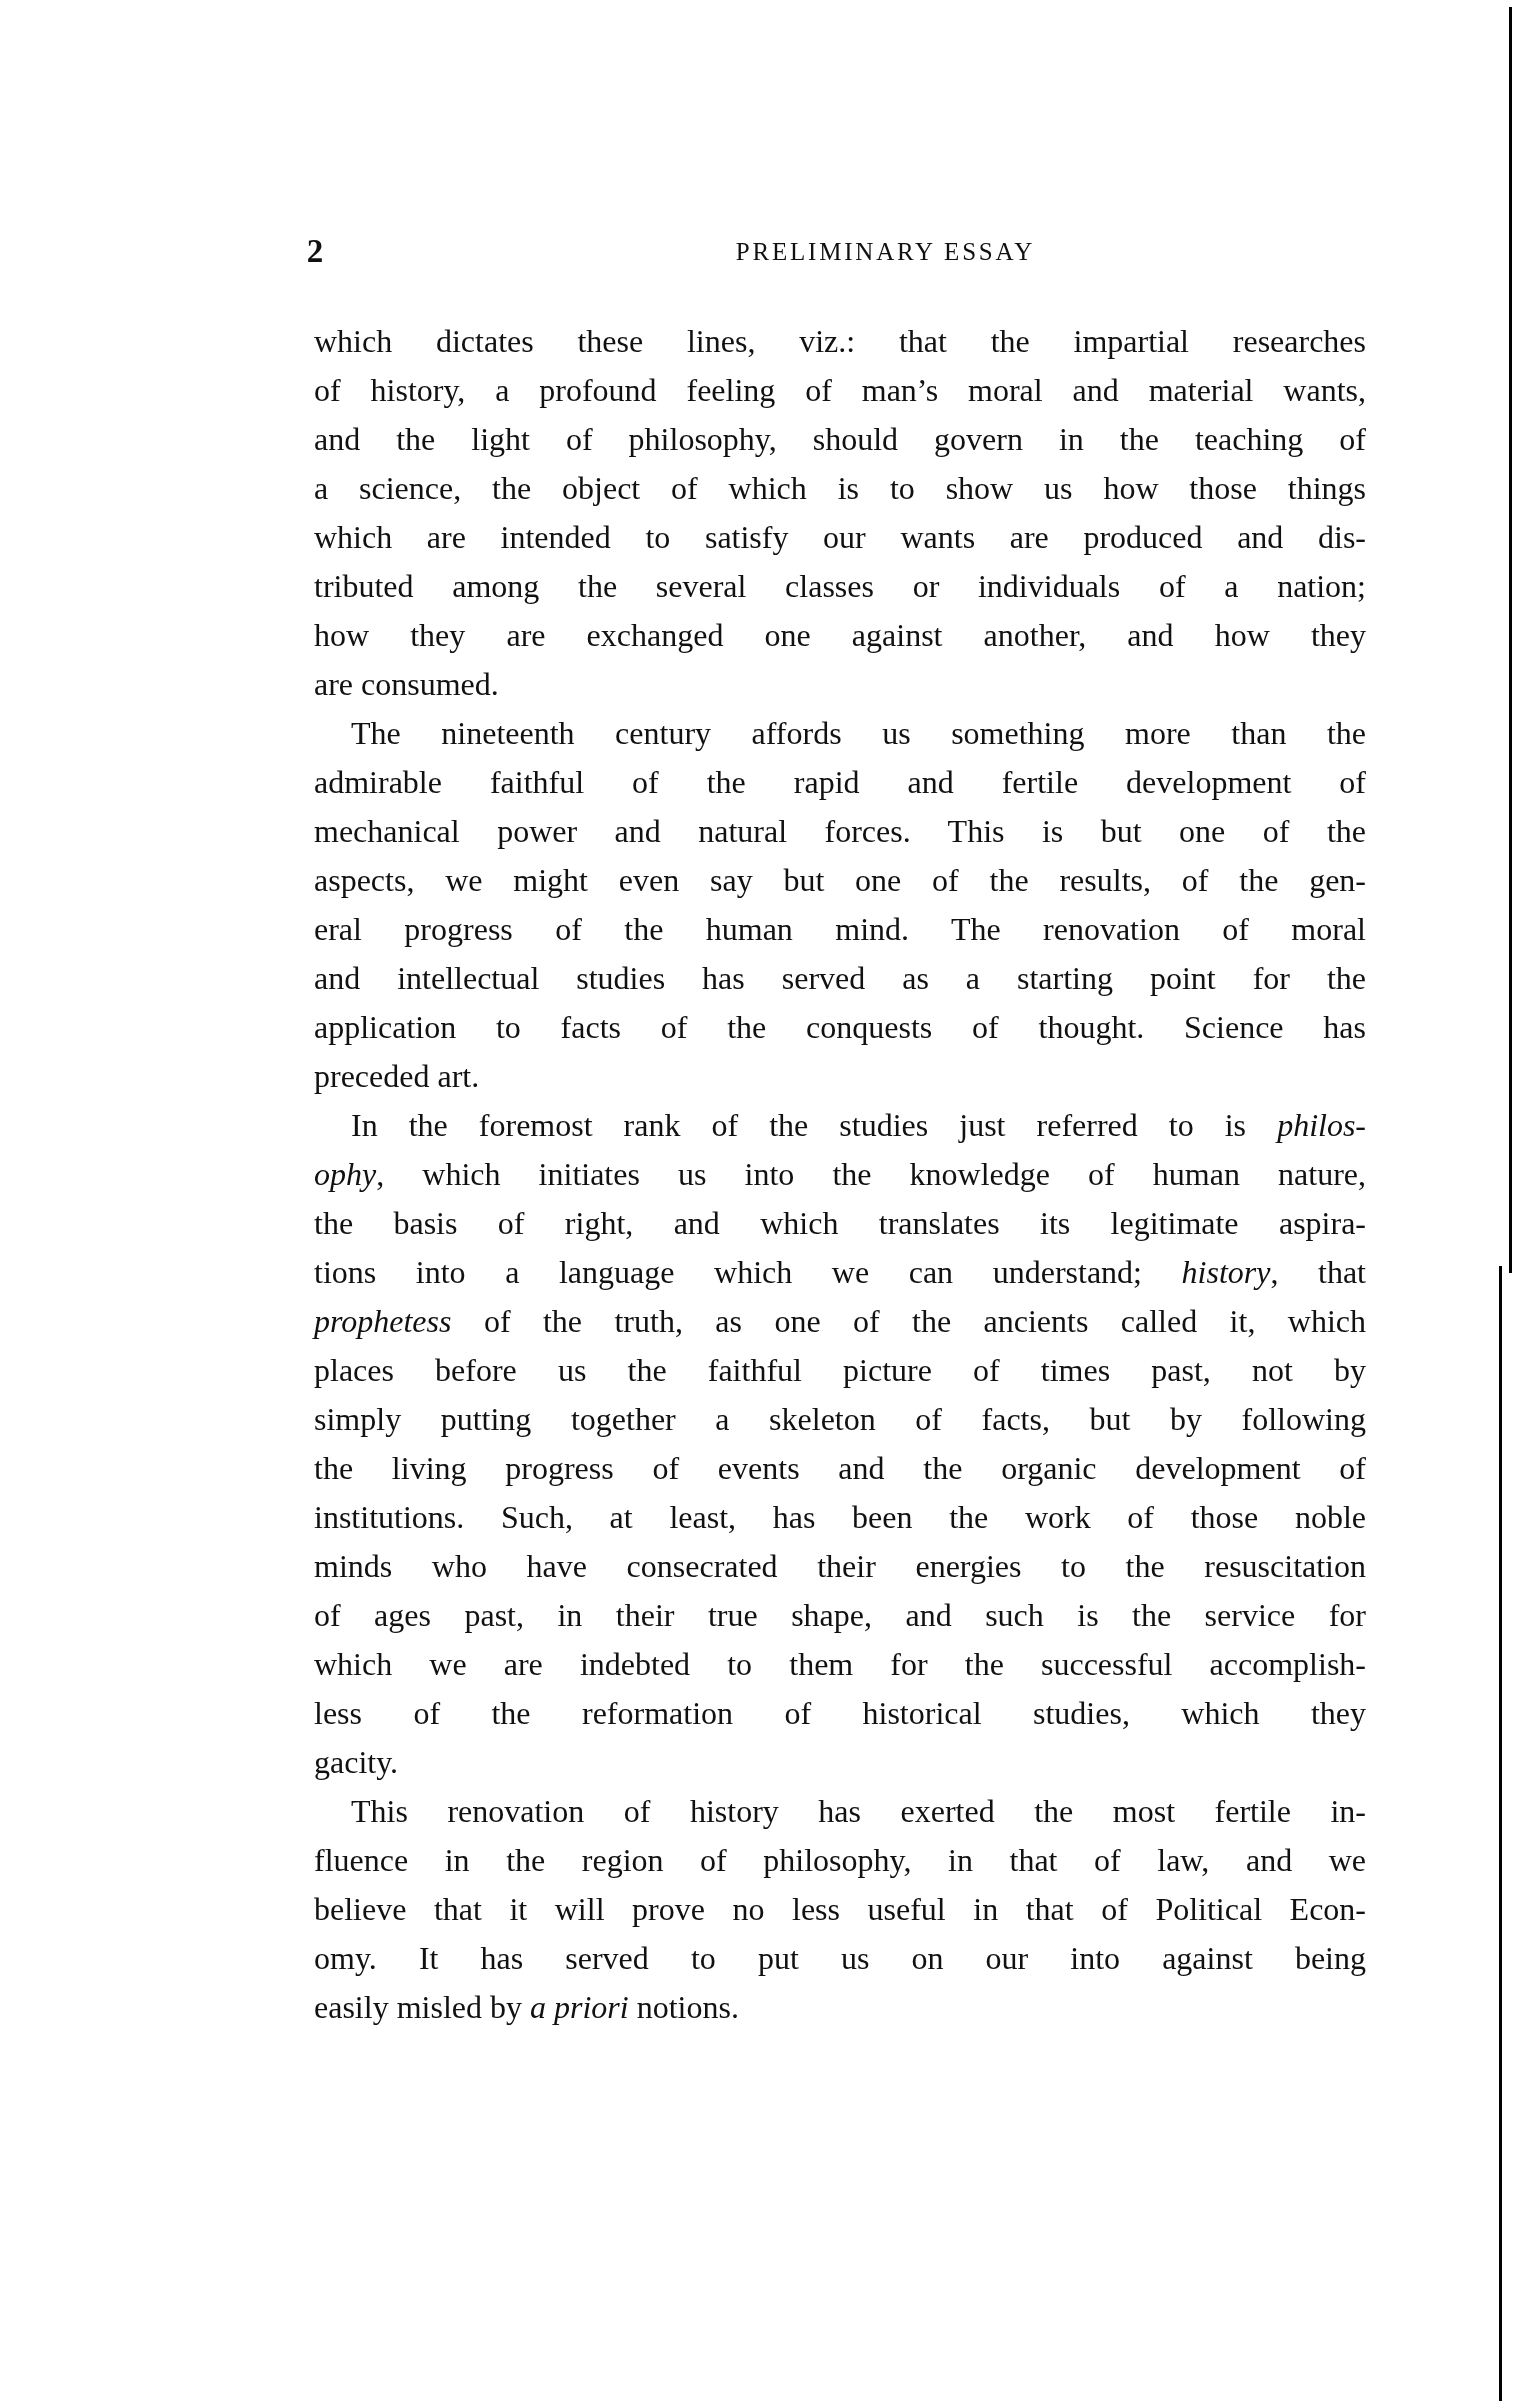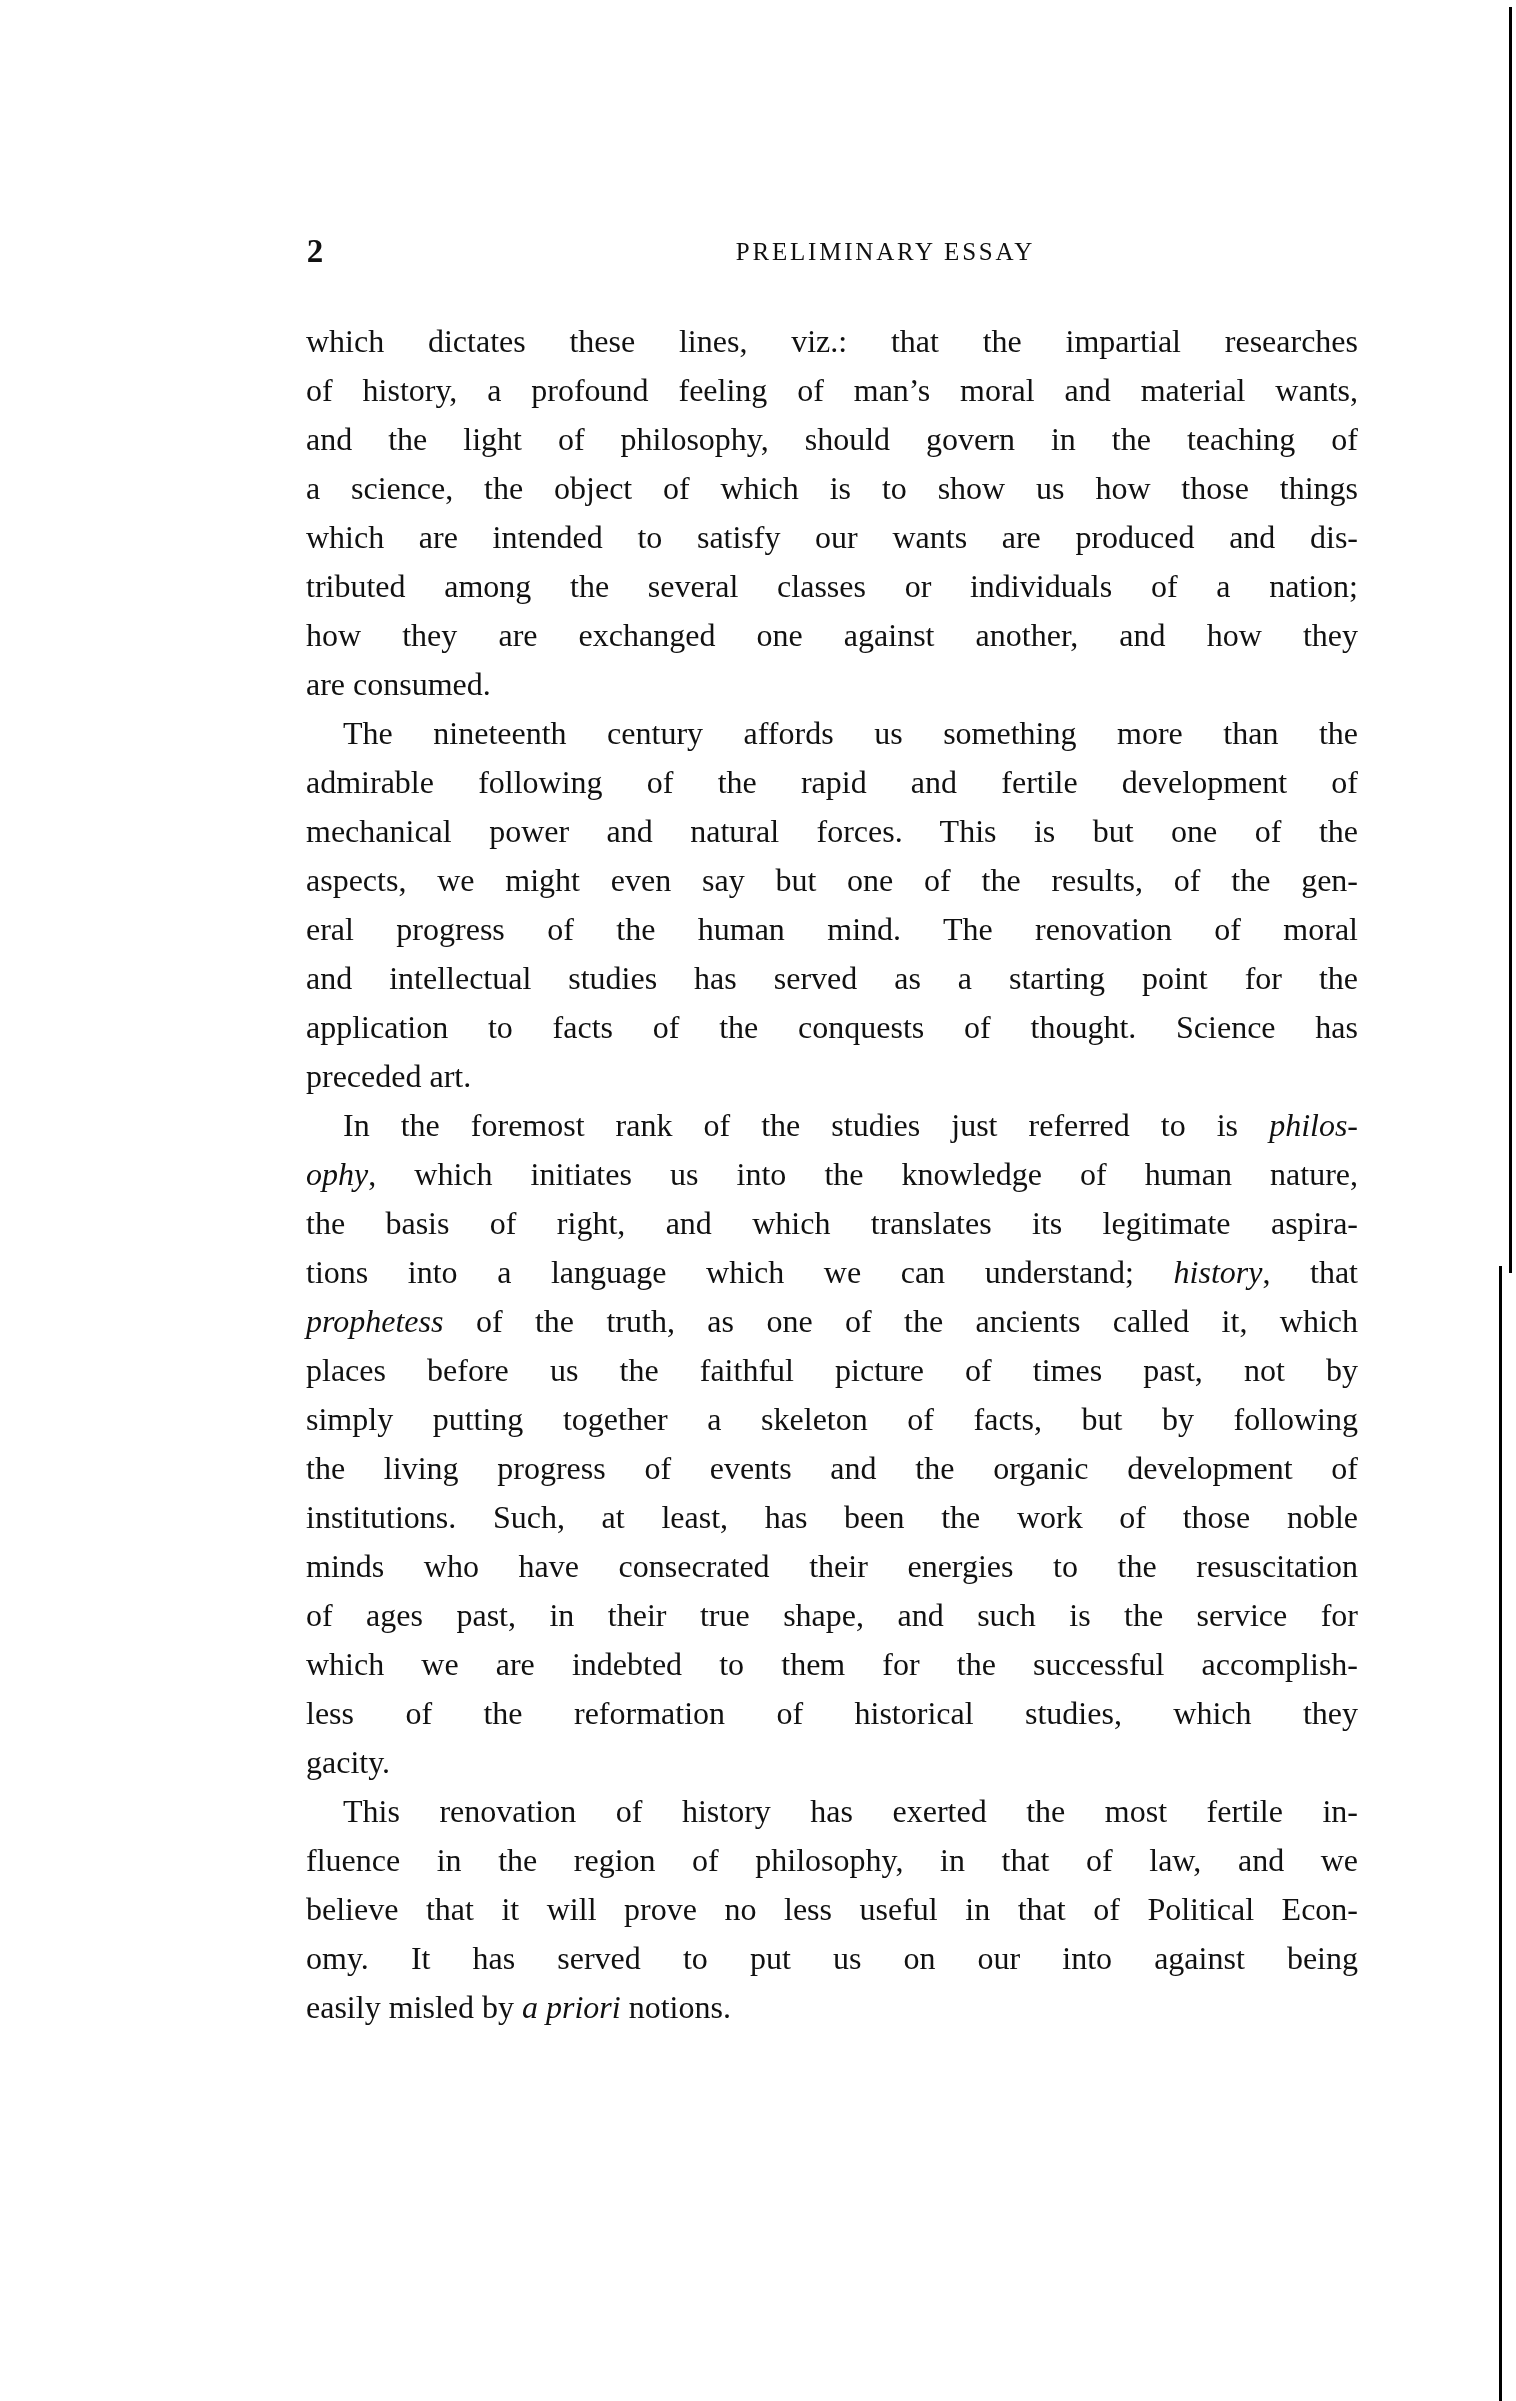--- a/index.html
+++ b/index.html
@@ -5,21 +5,21 @@
   html, body { margin: 0; padding: 0; background: #ffffff; }
   body { width: 1517px; height: 2401px; position: relative; overflow: hidden; }
   .page { position: absolute; left: 0; top: 0; width: 1517px; height: 2401px; background: #ffffff; }
   .edge-line-top { position: absolute; left: 1509px; top: 6.5px; width: 2.8px; height: 1266px; background: #000; }
   .edge-line-bottom { position: absolute; left: 1499px; top: 1266px; width: 2.8px; height: 1135px; background: #000; }
   .running-head { position: absolute; left: 305px; top: 233px; width: 1054px; height: 37px;
     font-family: "Liberation Serif", "DejaVu Serif", serif; color: #111; }
   .page-number { position: absolute; left: 1.8px; top: 0; font-size: 33px; font-weight: bold; line-height: 37px; }
   .head-title { position: absolute; left: 333px; top: 1.8px; width: 397px; text-align: right;
     font-size: 25px; letter-spacing: 2.8px; line-height: 33px; }
-  .body-text { position: absolute; left: 306px; top: 317px; width: 1052px;
+  .body-text { position: absolute; left: 314px; top: 317px; width: 1052px;
     font-family: "Liberation Serif", "DejaVu Serif", serif; font-size: 32px; color: #111; }
   .line { height: 49px; line-height: 49px; white-space: nowrap; overflow: visible;
     text-align: justify; text-align-last: justify; }
   .line.last { text-align: left; text-align-last: left; }
   .line.indent { padding-left: 37px; }
   .line span { white-space: normal; }
   .line .ln { display: block; width: 100%; white-space: normal; }
   i { font-style: italic; }
 </style>
 </head>
@@ -61,21 +61,21 @@
       <div class="line last">
           <span class="ln">are consumed.</span>
         </div>
     </div>
 
     <div>
       <div class="line indent">
           <span class="ln">The nineteenth century affords us something more than the</span>
         </div>
       <div class="line">
-          <span class="ln">admirable following of the rapid and fertile development of</span>
+          <span class="ln">admirable faithful of the rapid and fertile development of</span>
         </div>
       <div class="line">
           <span class="ln">mechanical power and natural forces. This is but one of the</span>
         </div>
       <div class="line">
           <span class="ln">aspects, we might even say but one of the results, of the gen-</span>
         </div>
       <div class="line">
           <span class="ln">eral progress of the human mind. The renovation of moral</span>
         </div>

